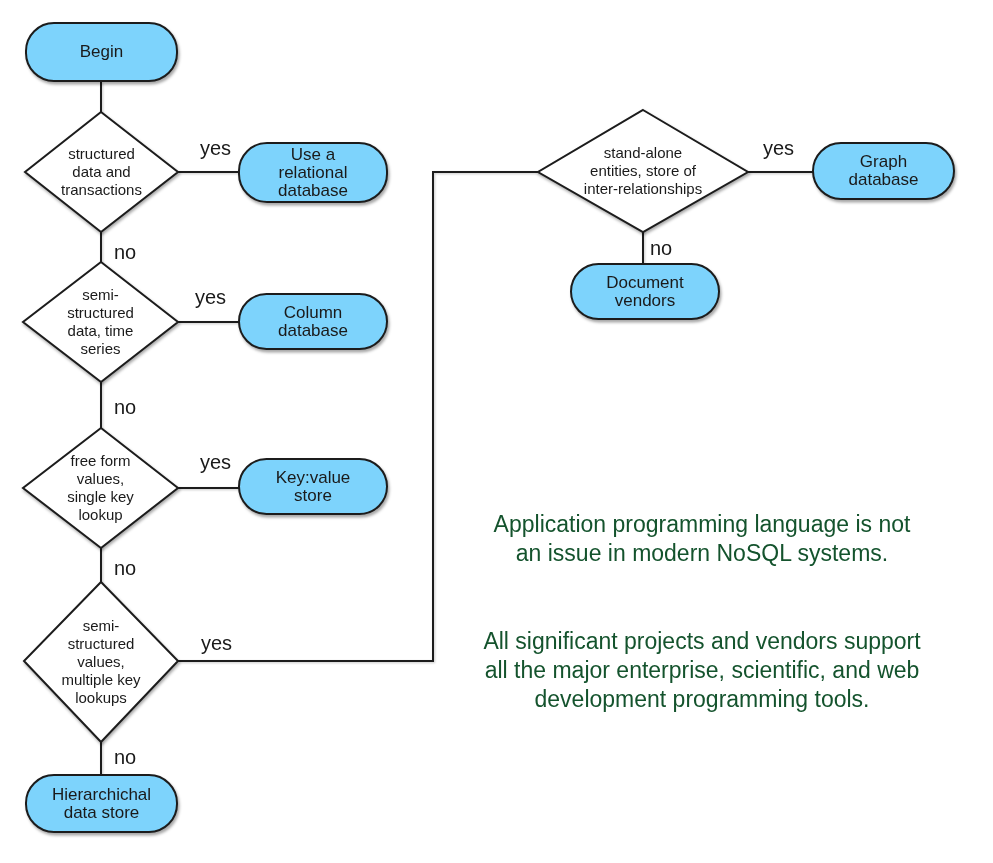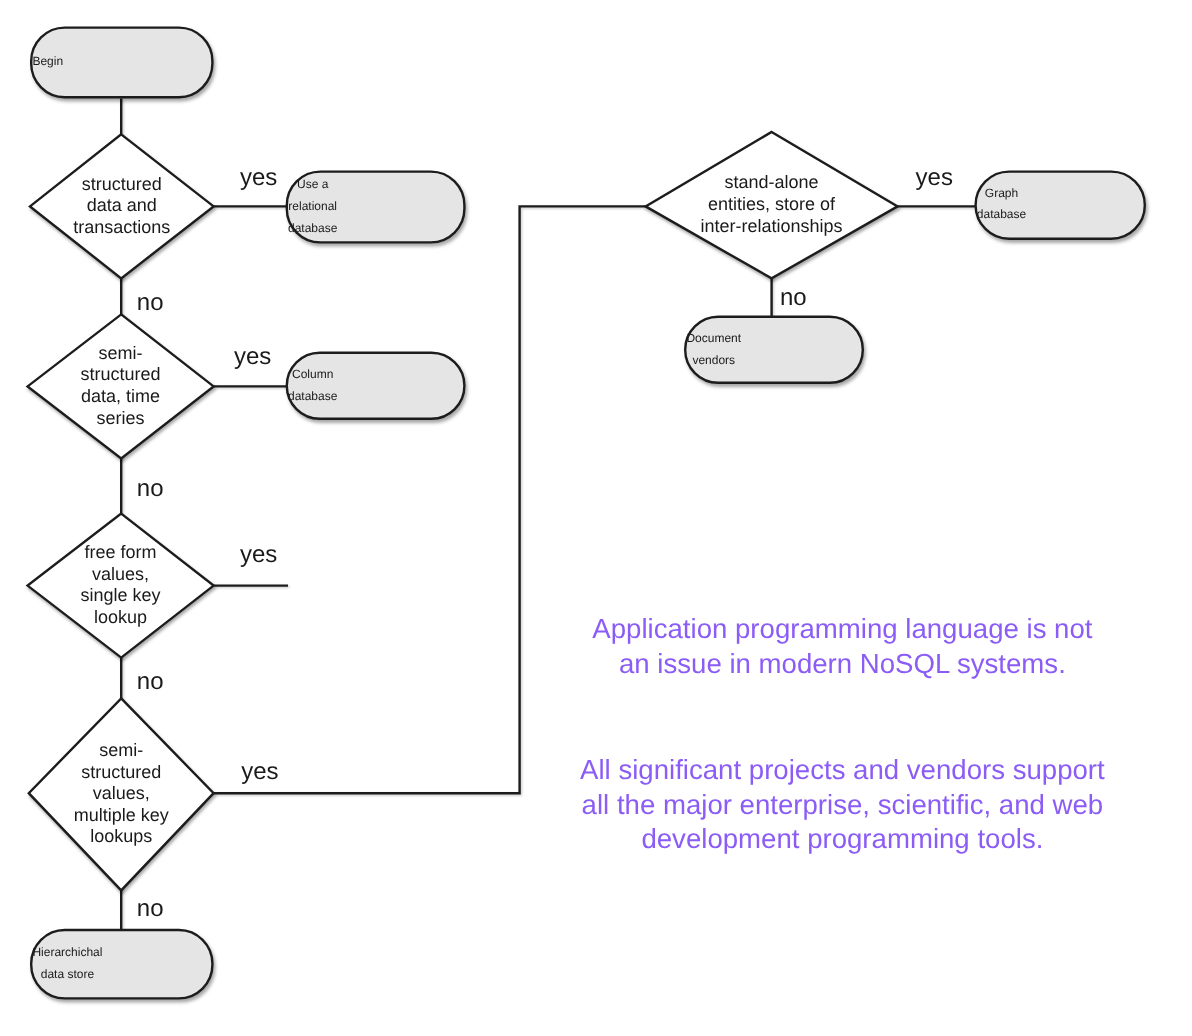--- a/index.html
+++ b/index.html
@@ -20,29 +20,29 @@
     filter: drop-shadow(1.5px 2.5px 1.5px rgba(0,0,0,0.35));
   }
   .edge {
     stroke: #1c1c1c;
     stroke-width: 2;
     fill: none;
     filter: drop-shadow(1px 1.5px 1px rgba(0,0,0,0.22));
   }
   .node {
     position: absolute;
-    background: #e5e5e5;
+    background: #7dd3fc;
     border: 2px solid #1c1c1c;
     border-radius: 29px;
     box-shadow: 1.5px 2.5px 3px rgba(0,0,0,0.35);
     display: flex;
     align-items: center;
-    justify-content: flex-start;
+    justify-content: center;
     text-align: center;
-    font-size: 10px;
+    font-size: 17px;
     line-height: 18px;
     white-space: pre-line;
     z-index: 2;
     box-sizing: border-box;
   }
   .dtext {
     position: absolute;
     display: flex;
     align-items: center;
     justify-content: center;
@@ -57,21 +57,21 @@
     font-size: 20px;
     line-height: 16px;
     z-index: 2;
   }
   .green-note {
     position: absolute;
     left: 428px;
     top: 481px;
     width: 548px;
     text-align: center;
-    color: #8b5cf6;
+    color: #14532d;
     font-size: 23px;
     line-height: 29px;
     white-space: pre-line;
     z-index: 2;
   }
   .green-note p { margin: 0; }
   .green-note p + p { margin-top: 30px; }
 </style>
 </head>
 <body>
@@ -103,20 +103,24 @@
     <span>Begin</span>
   </div>
   <div class="node" style="left:238px; top:142px; width:150px; height:61px;">
     <span>Use a
 relational
 database</span>
   </div>
   <div class="node" style="left:238px; top:293px; width:150px; height:57px;">
     <span>Column
 database</span>
+  </div>
+  <div class="node" style="left:238px; top:458px; width:150px; height:57px;">
+    <span>Key:value
+store</span>
   </div>
   <div class="node" style="left:25px;  top:774px; width:153px; height:59px;">
     <span>Hierarchichal
 data store</span>
   </div>
   <div class="node" style="left:812px; top:142px; width:143px; height:58px;">
     <span>Graph
 database</span>
   </div>
   <div class="node" style="left:570px; top:263px; width:150px; height:57px;">

